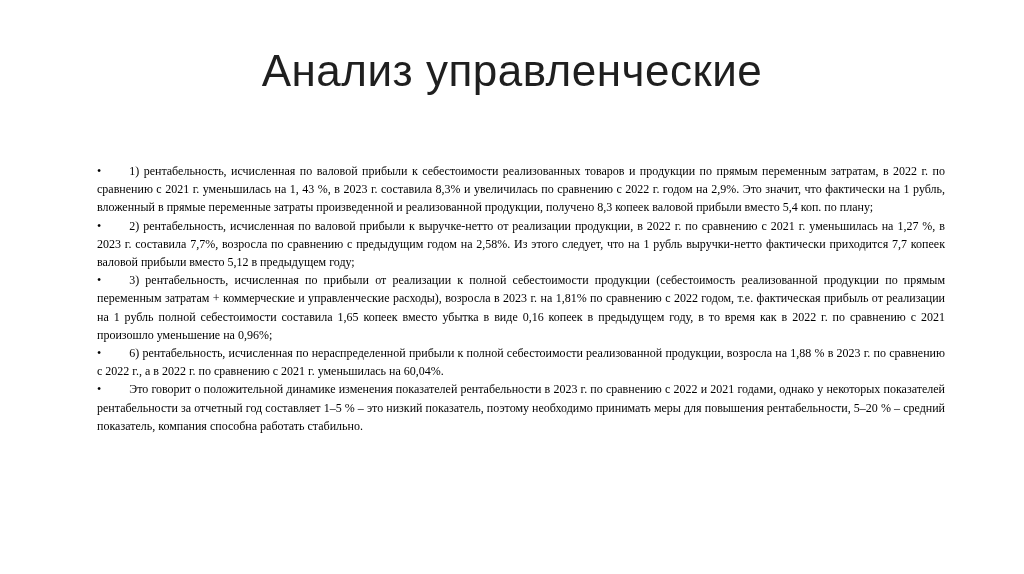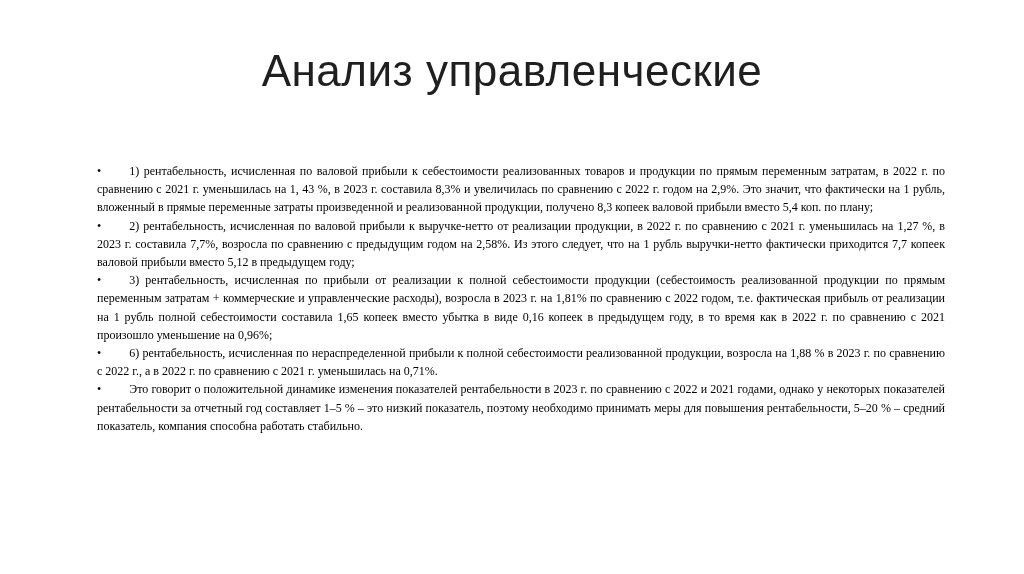--- a/index.html
+++ b/index.html
@@ -54,16 +54,16 @@
 </head>
 <body>
 
 <div class="slide">
   <h1 class="slide-title">Анализ управленческие</h1>
 
   <div class="body-text">
     <p class="para"><span class="bullet-marker">•</span><span class="bullet-tab"></span><span>1) рентабельность, исчисленная по валовой прибыли к себестоимости реализованных товаров и продукции по прямым переменным затратам, в 2022 г. по сравнению с 2021 г. уменьшилась на 1, 43 %, в 2023 г. составила 8,3% и увеличилась по сравнению с 2022 г. годом на 2,9%. Это значит, что фактически на 1 рубль, вложенный в прямые переменные затраты произведенной и реализованной продукции, получено 8,3 копеек валовой прибыли вместо 5,4 коп. по плану;</span></p>
     <p class="para"><span class="bullet-marker">•</span><span class="bullet-tab"></span><span>2) рентабельность, исчисленная по валовой прибыли к выручке-нетто от реализации продукции, в 2022 г. по сравнению с 2021 г. уменьшилась на 1,27 %, в 2023 г. составила 7,7%, возросла по сравнению с предыдущим годом на 2,58%. Из этого следует, что на 1 рубль выручки-нетто фактически приходится 7,7 копеек валовой прибыли вместо 5,12 в предыдущем году;</span></p>
     <p class="para"><span class="bullet-marker">•</span><span class="bullet-tab"></span><span>3) рентабельность, исчисленная по прибыли от реализации к полной себестоимости продукции (себестоимость реализованной продукции по прямым переменным затратам + коммерческие и управленческие расходы), возросла в 2023 г. на 1,81% по сравнению с 2022 годом, т.е. фактическая прибыль от реализации на 1 рубль полной себестоимости составила 1,65 копеек вместо убытка в виде 0,16 копеек в предыдущем году, в то время как в 2022 г. по сравнению с 2021 произошло уменьшение на 0,96%;</span></p>
-    <p class="para"><span class="bullet-marker">•</span><span class="bullet-tab"></span><span>6) рентабельность, исчисленная по нераспределенной прибыли к полной себестоимости реализованной продукции, возросла на 1,88 % в 2023 г. по сравнению с 2022 г., а в 2022 г. по сравнению с 2021 г. уменьшилась на 0,71%.</span></p>
+    <p class="para"><span class="bullet-marker">•</span><span class="bullet-tab"></span><span>6) рентабельность, исчисленная по нераспределенной прибыли к полной себестоимости реализованной продукции, возросла на 1,88 % в 2023 г. по сравнению с 2022 г., а в 2022 г. по сравнению с 2021 г. уменьшилась на 60,04%.</span></p>
     <p class="para"><span class="bullet-marker">•</span><span class="bullet-tab"></span><span>Это говорит о положительной динамике изменения показателей рентабельности в 2023 г. по сравнению с 2022 и 2021 годами, однако у некоторых показателей рентабельности за отчетный год составляет 1–5 % – это низкий показатель, поэтому необходимо принимать меры для повышения рентабельности, 5–20 % – средний показатель, компания способна работать стабильно.</span></p>
   </div>
 </div>
 
 </body></html>

